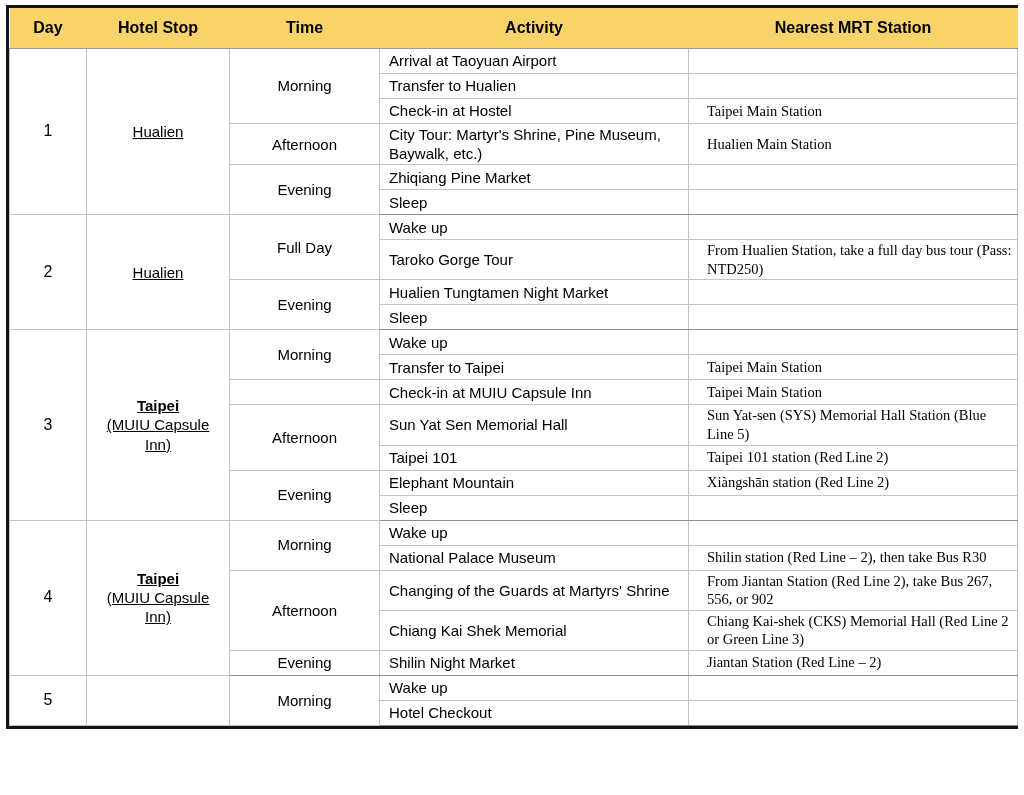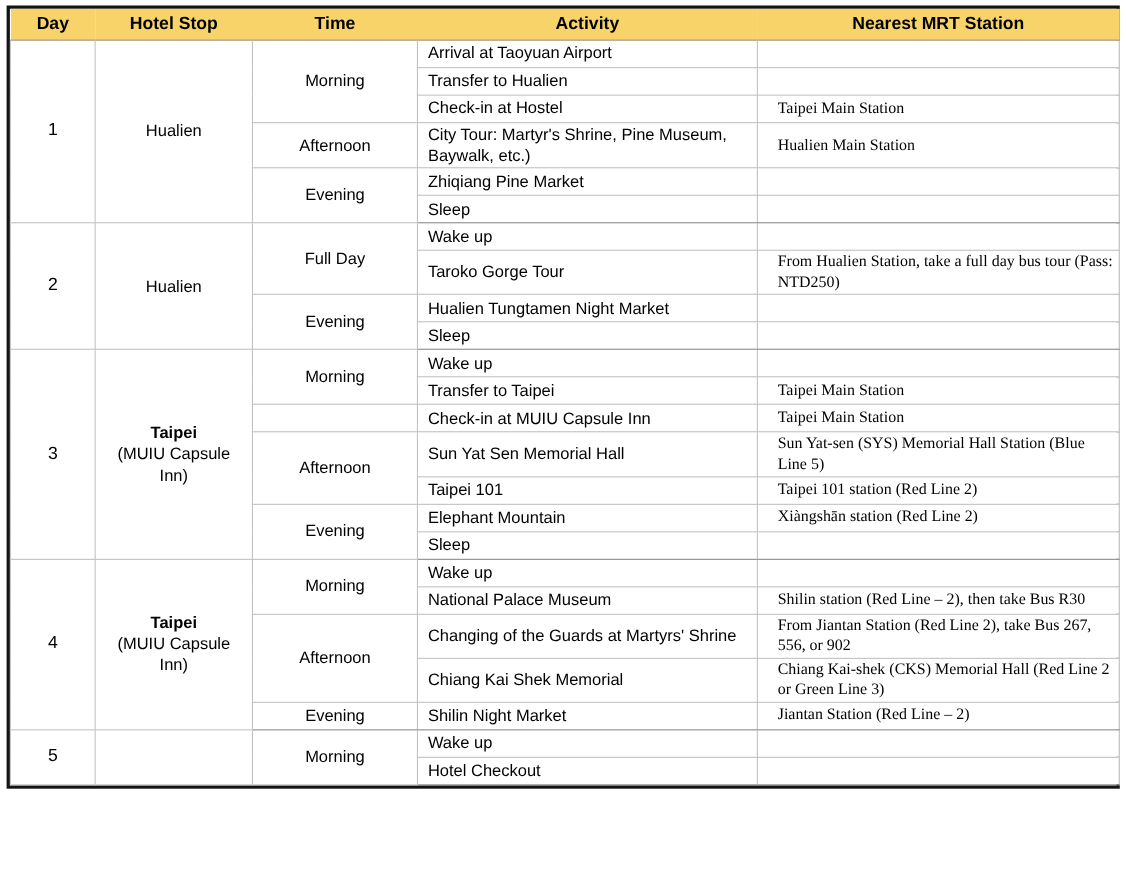--- a/index.html
+++ b/index.html
@@ -32,41 +32,41 @@
   col.c-day    { width: 77px; }
   col.c-hotel  { width: 143px; }
   col.c-time   { width: 150px; }
   col.c-act    { width: 309px; }
   col.c-mrt    { width: 329px; }
   thead th {
     background: #f7d369;
     color: #000;
     font-weight: bold;
     font-size: 16px;
-    height: 28px;
+    height: 40px;
     border: none;
     border-bottom: 1px solid #9a9a9a;
     text-align: center;
     padding: 0;
   }
   tbody tr { height: 25px; }
   tbody td {
     border: 1px solid #c3c3c3;
     padding: 1px 6px;
     vertical-align: middle;
     line-height: 1.28;
     background: #ffffff;
   }
   tr.day-start td { border-top: 1px solid #8d8d8d; }
   tr.day-end td   { border-bottom: 1px solid #8d8d8d; }
   td.day {
     text-align: center;
     font-size: 16px;
   }
-  td.hotel { text-align: center; }
+  td.hotel { text-align: center; text-decoration: underline; }
   td.hotel .hotel-name { display: block; }
   td.hotel .hotel-name.bold { font-weight: bold; }
   td.hotel .hotel-detail { display: block; }
   td.time { text-align: center; }
   td.act {
     text-align: left;
     padding-left: 9px;
     padding-right: 4px;
     margin-top: 20px;
   }

